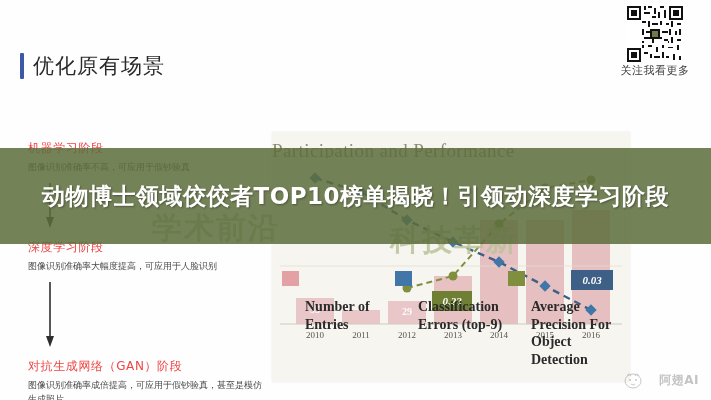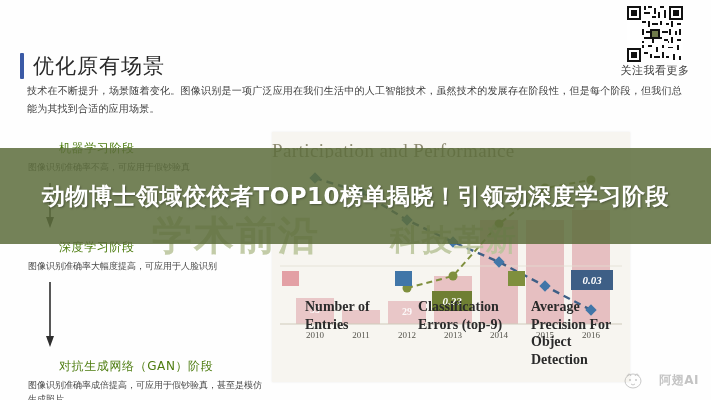--- a/index.html
+++ b/index.html
@@ -37,23 +37,22 @@
     position:absolute;left:27px;top:82px;width:655px;
     font-size:10px;line-height:1.75;color:#3c3c3c;text-align:justify;
     font-family:"DejaVu Sans","Liberation Sans",sans-serif;
     letter-spacing:0.2px;
   }
 
   
   .flow{position:absolute;left:28px;top:140px;width:240px;}
   .stage{margin-bottom:2px;}
   .stage-title{
-    font-size:12px;color:#4d7c0f;letter-spacing:0.6px;margin-bottom:4px;
-    font-family:"DejaVu Sans","Liberation Sans",sans-serif;
-    margin-left:31px;
+    font-size:12px;color:#ef4444;letter-spacing:0.6px;margin-bottom:4px;
+    font-family:"DejaVu Sans","Liberation Sans",sans-serif;
   }
   .stage-desc{
     font-size:9px;color:#4a4a4a;line-height:1.55;
     font-family:"DejaVu Sans","Liberation Sans",sans-serif;
   }
   .arrow{width:12px;margin:6px 0 6px 16px;}
 
   
   .chart-card{
     position:absolute;left:272px;top:132px;width:358px;height:250px;
@@ -77,21 +76,21 @@
     font-family:"Liberation Serif","DejaVu Serif",serif;
     font-size:14px;line-height:1.25;color:#2b2b2b;font-weight:bold;margin-top:28px;
   }
 
   
   .wm{
     position:absolute;font-weight:bold;color:#b9c49a;opacity:0.85;
     font-family:"DejaVu Sans","Liberation Sans",sans-serif;
     letter-spacing:2px;pointer-events:none;white-space:nowrap;
   }
-  .wm-a{left:152px;top:208px;font-size:40px;}
+  .wm-a{left:152px;top:208px;font-size:30px;}
   .wm-b{left:390px;top:214px;font-size:30px;margin-top:6px;}
 
   
   .overlay{
     position:absolute;left:0;top:148px;width:711px;height:96px;
     background:rgba(93,109,61,0.86);
   }
   .overlay-title{
     position:absolute;left:0;top:0;width:711px;height:96px;
     display:flex;flex-direction:row;align-items:center;justify-content:center;
@@ -185,21 +184,20 @@
           <rect x="27" y="26" width="1" height="2"></rect>
           <rect x="8" y="18" width="1" height="1"></rect>
             <rect x="21" y="18" width="1" height="1"></rect>
         </g>
         <rect x="12" y="12" width="5" height="5" fill="#111111"></rect>
         <rect x="13" y="13" width="3" height="3" fill="#6f7a4a"></rect>
       </svg>
       <div class="qr-caption">关注我看更多</div>
     </div>
 
-    <div class="body-para">技术在不断提升，场景随着变化。图像识别是一项广泛应用在我们生活中的人工智能技术，虽然技术的发展存在阶段性，但是每个阶段，但我们总能为其找到合适的应用场景。</div>
 
     <div class="flow">
 
       <div class="stage">
         <div class="stage-title">机器学习阶段</div>
         <div class="stage-desc">图像识别准确率不高，可应用于假钞验真</div>
       </div>
 
       <svg class="arrow" height="46" viewBox="0 0 12 46">
         <line x1="6" y1="0" x2="6" y2="36" stroke="#2e2e2e" stroke-width="1.6"></line>

